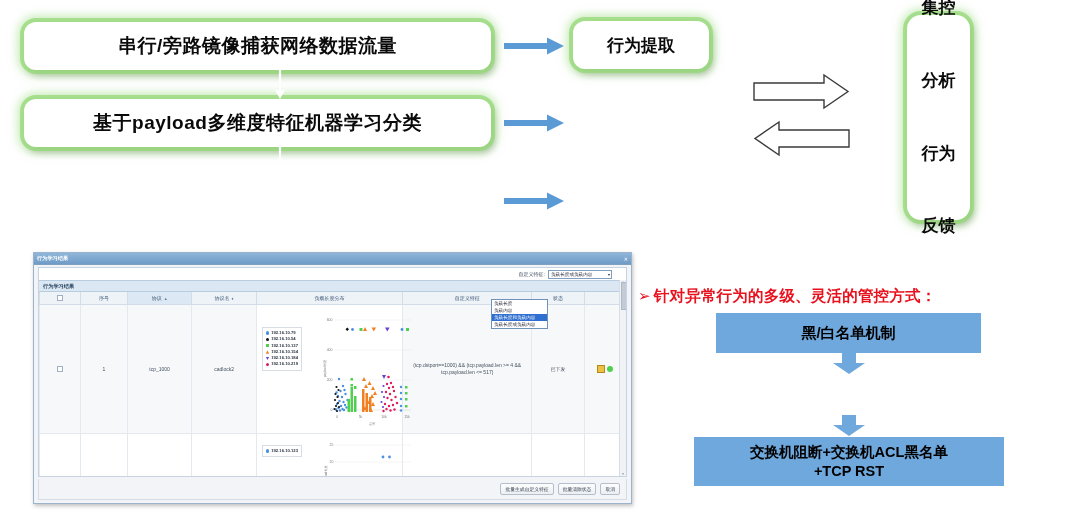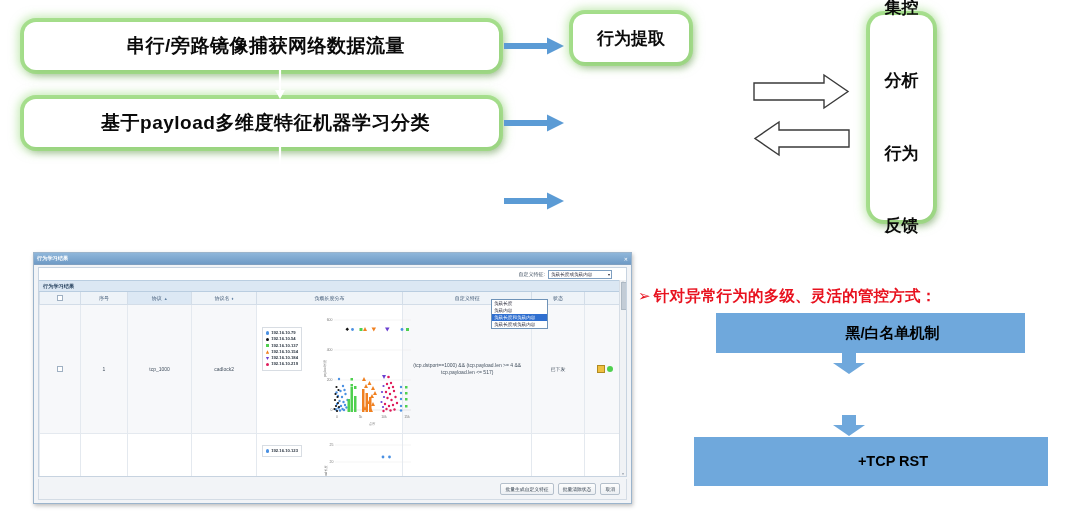--- a/index.html
+++ b/index.html
@@ -11,21 +11,21 @@
   .root{position:absolute;inset:0;}
 
   
   .gbox{
     position:absolute;background:#ffffff;border-radius:12px;
     box-shadow:0 0 0 4px rgba(150,216,120,.75),0 0 10px 6px rgba(150,216,120,.55),
                3px 5px 7px rgba(0,0,0,.30);
     display:flex;align-items:center;justify-content:center;
     font-weight:bold;color:#0a0a0a;text-align:center;
   }
-  .gbox.big{font-size:19px;letter-spacing:.5px;padding-left:8px;}
+  .gbox.big{font-size:19px;letter-spacing:.5px;}
   .gbox.small{font-size:17px;}
   .gbox.tall{
     flex-direction:column;font-size:17px;line-height:1.45;
     border-radius:14px;
   }
 
   
   .barrow{position:absolute;height:26px;display:block;}
   
   .varrow{position:absolute;}
@@ -37,21 +37,21 @@
   .redhead{
     position:absolute;color:#e8121f;font-weight:bold;font-size:15.5px;
     white-space:nowrap;letter-spacing:.2px;margin-top:16px;
   }
   .redhead .bullet{color:#e8121f;font-size:15px;margin-right:3px;}
 
   
   .bbox{
     position:absolute;background:#6fa8dc;color:#000;font-weight:bold;
     display:flex;align-items:center;justify-content:center;text-align:center;
-    font-size:15px;line-height:1.25;padding-left:44px;
+    font-size:15px;line-height:1.25;
   }
   .bbox.two{font-size:14.5px;}
   .bdown{position:absolute;}
 
   
   .win{
     position:absolute;left:33px;top:252px;width:597px;height:250px;
     background:#f2f4f7;border:1px solid #9bb4cc;
     box-shadow:1px 2px 4px rgba(0,0,0,.25);
     font-size:5px;color:#2d3d4f;overflow:hidden;
@@ -150,30 +150,30 @@
   </svg>
   <svg class="barrow" style="left:504px;top:110px;" width="62" height="26" viewBox="0 0 62 26">
     <line x1="0" y1="13" x2="46" y2="13" stroke="#5b9bd5" stroke-width="6"></line>
     <polygon points="60,13 43,4.5 43,21.5" fill="#5b9bd5"></polygon>
   </svg>
   <svg class="barrow" style="left:504px;top:188px;" width="62" height="26" viewBox="0 0 62 26">
     <line x1="0" y1="13" x2="46" y2="13" stroke="#5b9bd5" stroke-width="6"></line>
     <polygon points="60,13 43,4.5 43,21.5" fill="#5b9bd5"></polygon>
   </svg>
 
-  <div class="gbox small" style="left:573px;top:14px;width:116px;height:48px;">行为提取</div>
+  <div class="gbox small" style="left:573px;top:21px;width:136px;height:48px;">行为提取</div>
 
   <svg class="outarrow" style="left:752px;top:73px;" width="99" height="38" viewBox="0 0 99 38">
     <polygon points="2,10 72,10 72,2 96,18.5 72,35 72,27 2,27" fill="#ffffff" stroke="#3a3a3a" stroke-width="1.4" stroke-linejoin="miter"></polygon>
   </svg>
   <svg class="outarrow" style="left:752px;top:120px;" width="99" height="38" viewBox="0 0 99 38">
     <polygon points="97,10 27,10 27,2 3,18.5 27,35 27,27 97,27" fill="#ffffff" stroke="#3a3a3a" stroke-width="1.4" stroke-linejoin="miter"></polygon>
   </svg>
 
-  <div class="gbox tall" style="left:870px;top:15px;width:63px;height:205px;gap:48px;">
+  <div class="gbox tall" style="left:907px;top:15px;width:63px;height:205px;gap:48px;">
     <span>集控</span>
     <span>分析</span>
     <span>行为</span>
     <span>反馈</span>
   </div>
 
   <div class="redhead" style="left:638px;top:270px;">
     <span class="bullet">➢</span><span>针对异常行为的多级、灵活的管控方式：</span>
   </div>
 
@@ -182,20 +182,21 @@
   <svg class="bdown" style="left:831px;top:353px;" width="36" height="22" viewBox="0 0 36 22">
     <polygon points="11,0 25,0 25,10 34,10 18,21 2,10 11,10" fill="#6fa8dc"></polygon>
   </svg>
 
 
   <svg class="bdown" style="left:831px;top:415px;" width="36" height="22" viewBox="0 0 36 22">
     <polygon points="11,0 25,0 25,10 34,10 18,21 2,10 11,10" fill="#6fa8dc"></polygon>
   </svg>
 
   <div class="bbox two" style="left:694px;top:437px;width:310px;height:49px;flex-direction:column;">
+    <span>交换机阻断+交换机ACL黑名单</span>
     <span>+TCP RST</span>
   </div>
 
   <div class="win">
 
     <div class="win-title">
       <span>行为学习结果</span>
       <span class="win-close">✕</span>
     </div>
 

